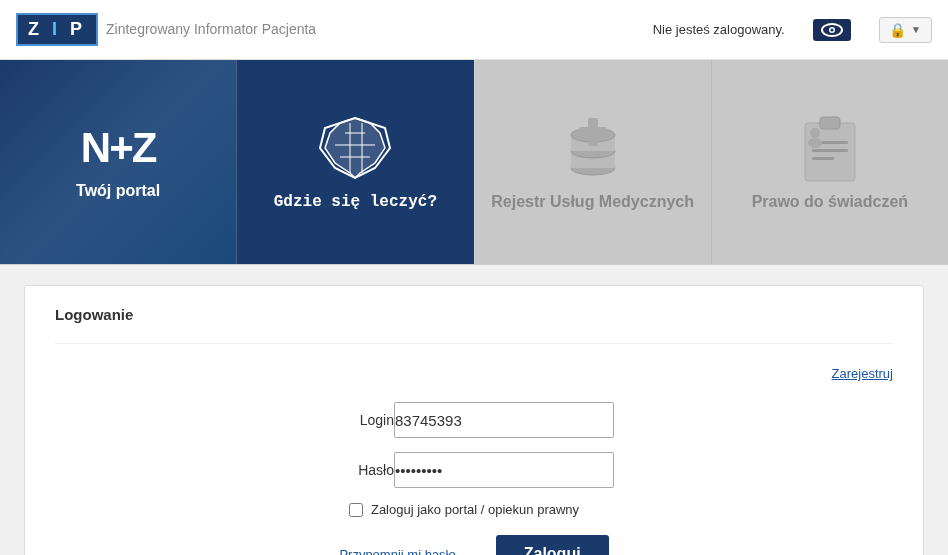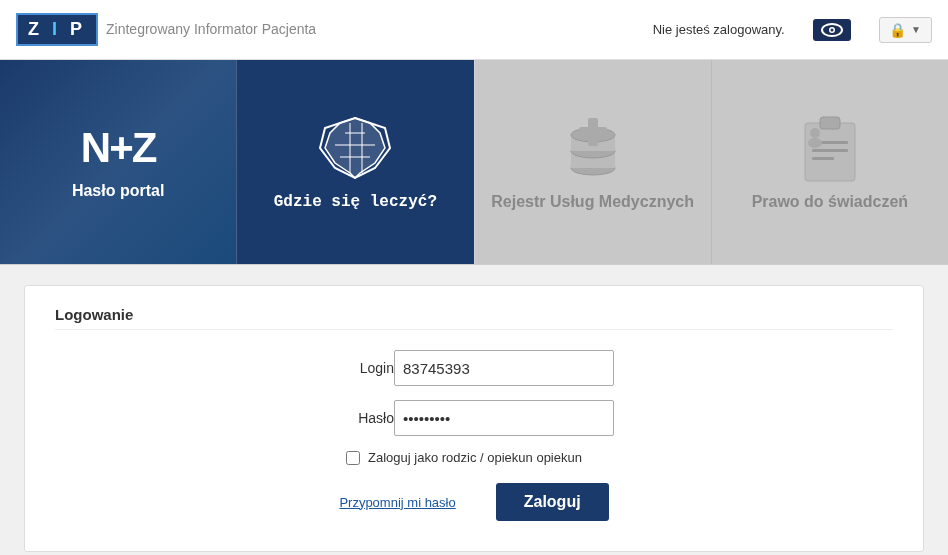--- a/index.html
+++ b/index.html
@@ -157,21 +157,21 @@
       border-radius: 3px;
       padding: 20px 30px 30px;
       max-width: 900px;
       margin: 0 auto;
     }
     .login-title {
       font-size: 15px;
       font-weight: bold;
       color: #333;
       margin-bottom: 20px;
-      padding-bottom: 6px;
+      padding-bottom: 20px;
       border-bottom: 1px solid #eee;
     }
     .register-link {
       text-align: right;
       margin-bottom: 20px;
     }
     .register-link a {
       color: #1a56a0;
       text-decoration: underline;
       font-size: 13px;
@@ -192,21 +192,21 @@
       font-size: 14px;
       color: #333;
       width: 60px;
       text-align: right;
     }
     .form-input {
       width: 220px;
       height: 36px;
       border: 1px solid #aaa;
       border-radius: 2px;
-      padding: 4px 8px;
+      padding: 4px 0;
       font-size: 15px;
       color: #333;
       outline: none;
     }
     .checkbox-row {
       display: flex;
       align-items: center;
       gap: 8px;
       font-size: 13px;
       color: #333;
@@ -278,21 +278,21 @@
     </button>
   </div>
 </div>
 
 <div class="nav-tiles">
 
   <div class="tile tile-nfz">
     <div class="nfz-logo">
       N<span class="cross">+</span>Z
     </div>
-    <div class="tile-label">Hasło portal</div>
+    <div class="tile-label">Twój portal</div>
   </div>
 
   <div class="tile tile-gdzie">
     <div class="map-icon">
       <svg viewBox="0 0 80 70" width="80" height="70" xmlns="http://www.w3.org/2000/svg">
         <polygon points="40,5 70,15 75,35 60,55 40,65 20,55 5,35 10,15" fill="none" stroke="white" stroke-width="2"></polygon>
         <polygon points="40,5 55,10 65,20 70,35 60,50 45,60 40,65 35,60 20,50 10,35 15,20 25,10" fill="rgba(255,255,255,0.15)" stroke="white" stroke-width="1.5"></polygon>
         <line x1="30" y1="20" x2="50" y2="20" stroke="white" stroke-width="1"></line>
         <line x1="20" y1="32" x2="60" y2="32" stroke="white" stroke-width="1"></line>
         <line x1="25" y1="44" x2="55" y2="44" stroke="white" stroke-width="1"></line>
@@ -337,33 +337,36 @@
     </div>
     <div class="tile-label">Prawo do świadczeń</div>
   </div>
 
 </div>
 
 <div class="main-content">
   <div class="login-box">
     <div class="login-title">Logowanie</div>
 
+    <div class="register-link">
+      <a>Zarejestruj</a>
+    </div>
 
     <div class="form-area">
       <div class="form-row">
         <label class="form-label">Login</label>
         <input class="form-input" type="text" value="83745393" style="">
       </div>
       <div class="form-row">
         <label class="form-label">Hasło</label>
         <input class="form-input" type="password" value="password1" style="">
       </div>
       <div class="checkbox-row">
         <input type="checkbox" style="">
-        <label>Zaloguj jako rodzic / opiekun opiekun</label>
+        <label>Zaloguj jako portal / opiekun prawny</label>
       </div>
       <div class="form-actions">
         <a class="remind-link">Przypomnij mi hasło</a>
         <button class="login-btn">Zaloguj</button>
       </div>
     </div>
   </div>
 </div>
 
 </body></html>

